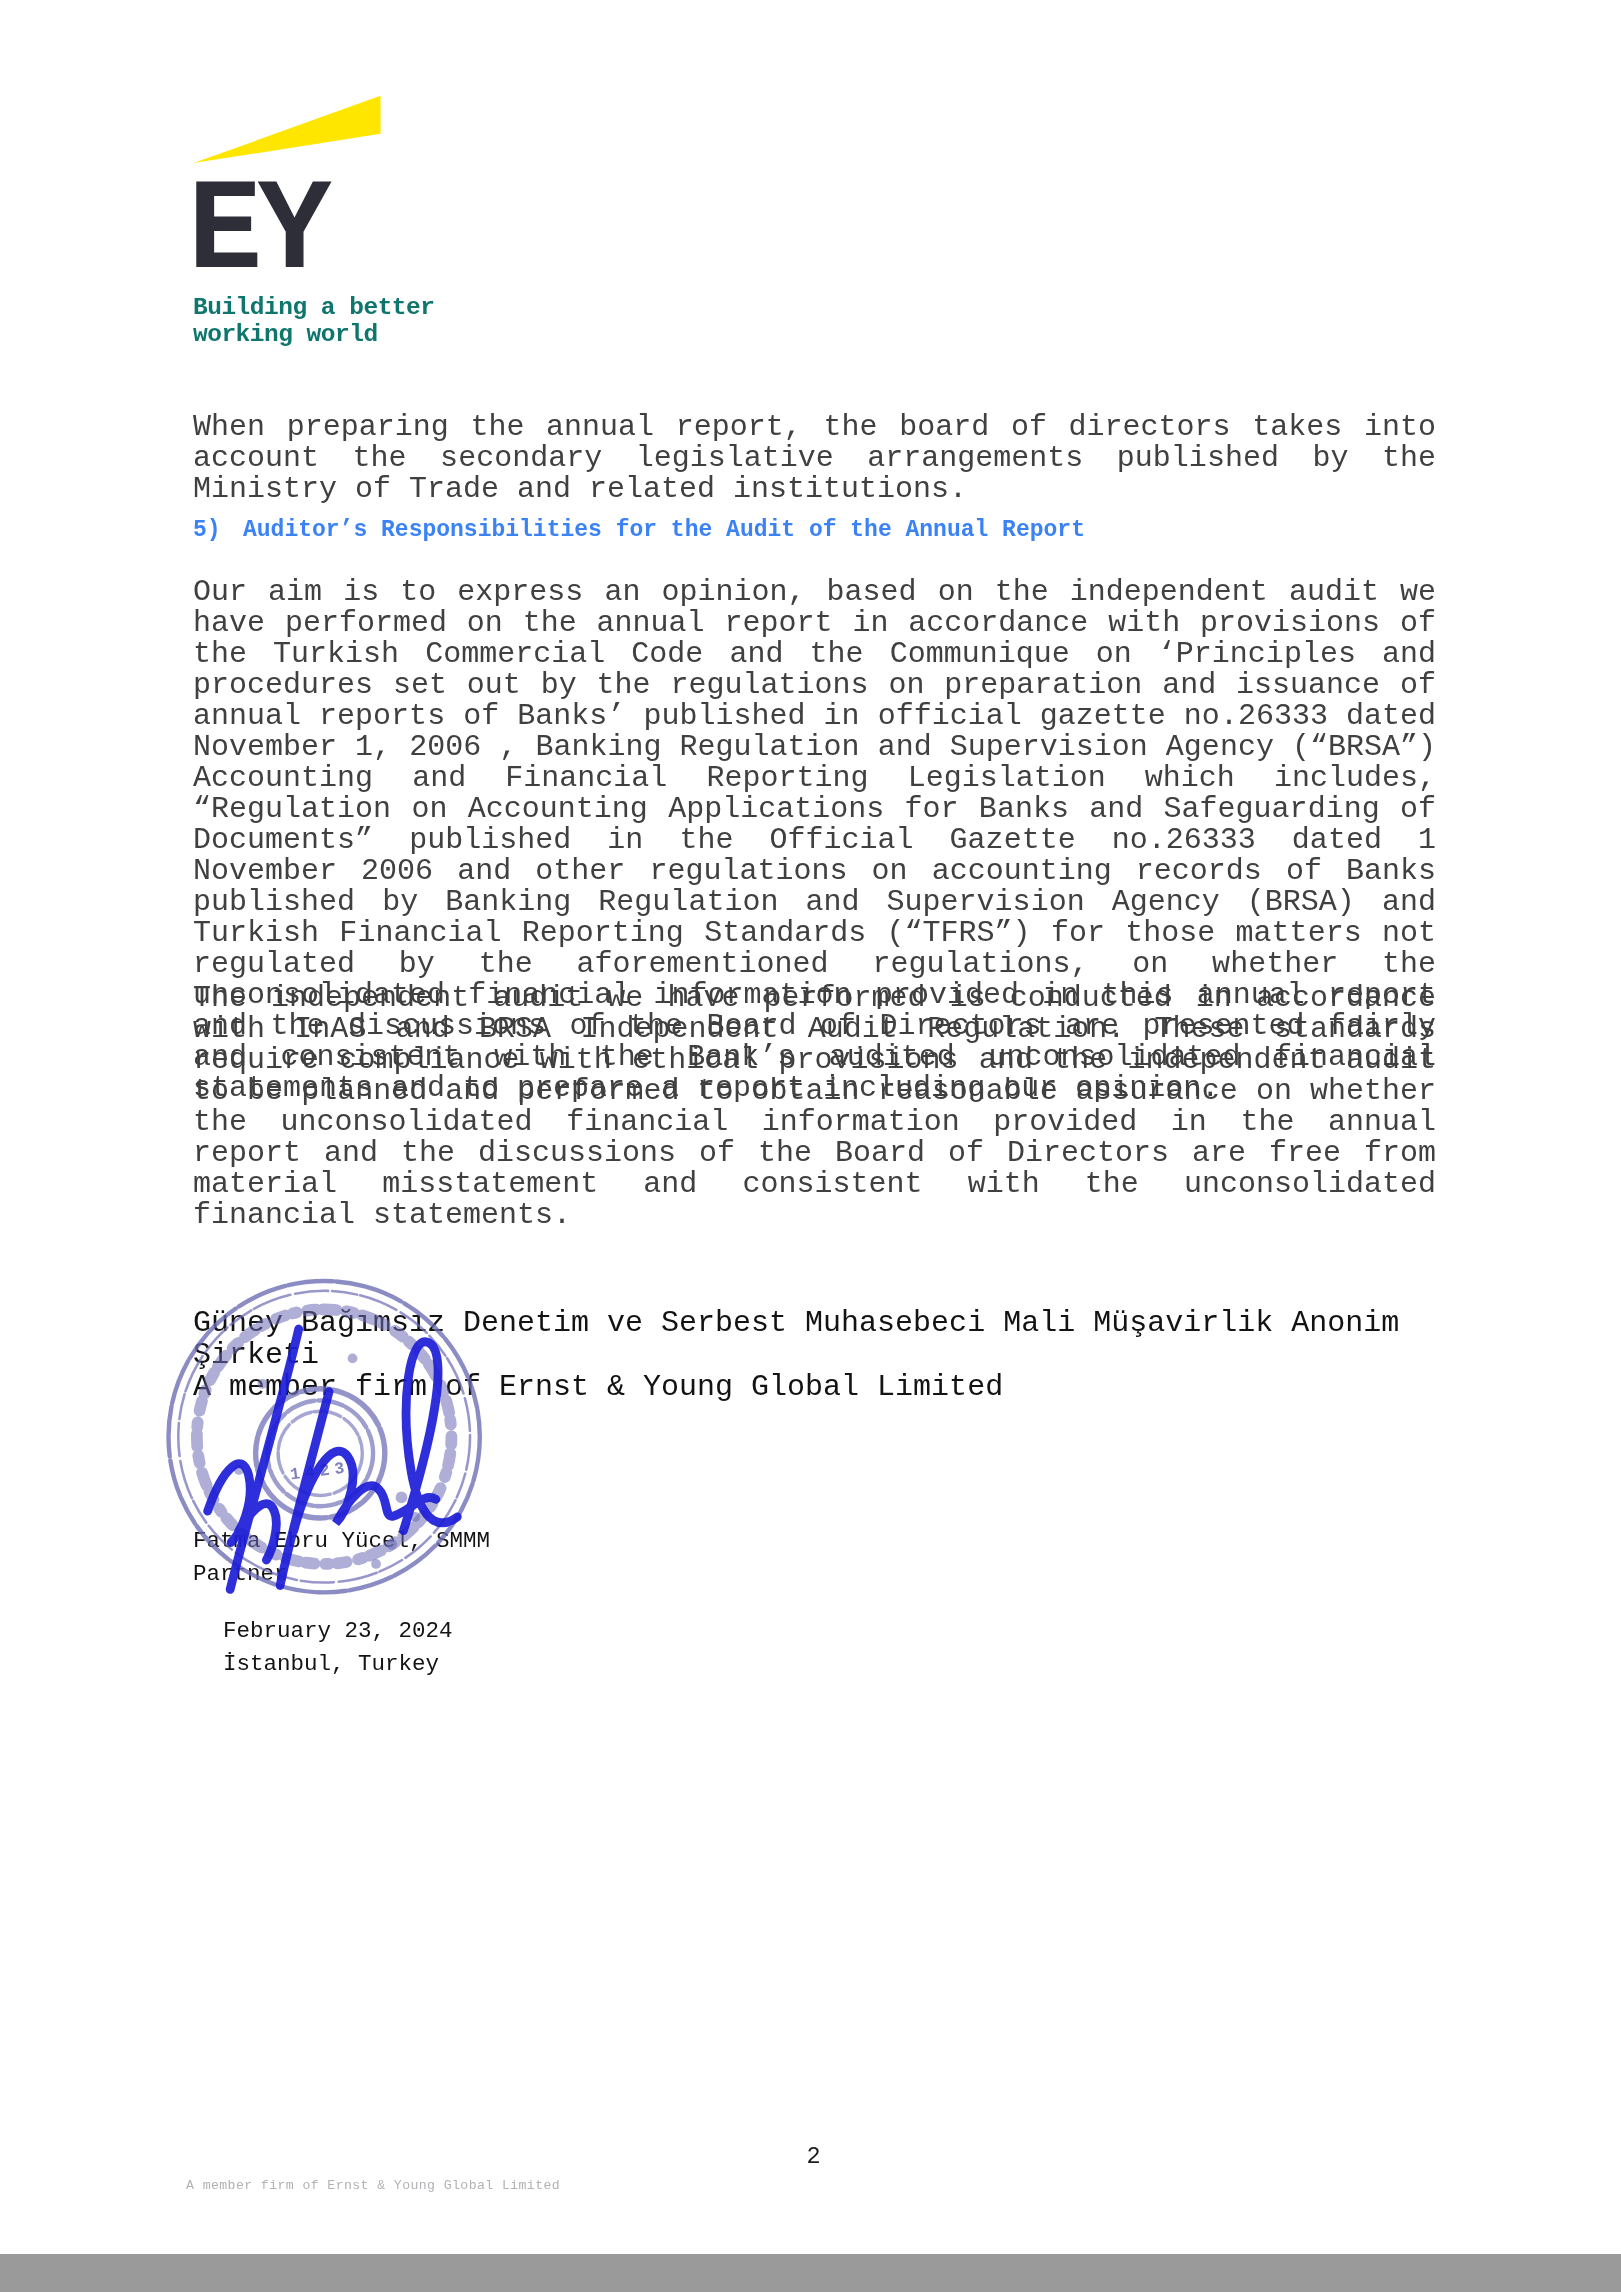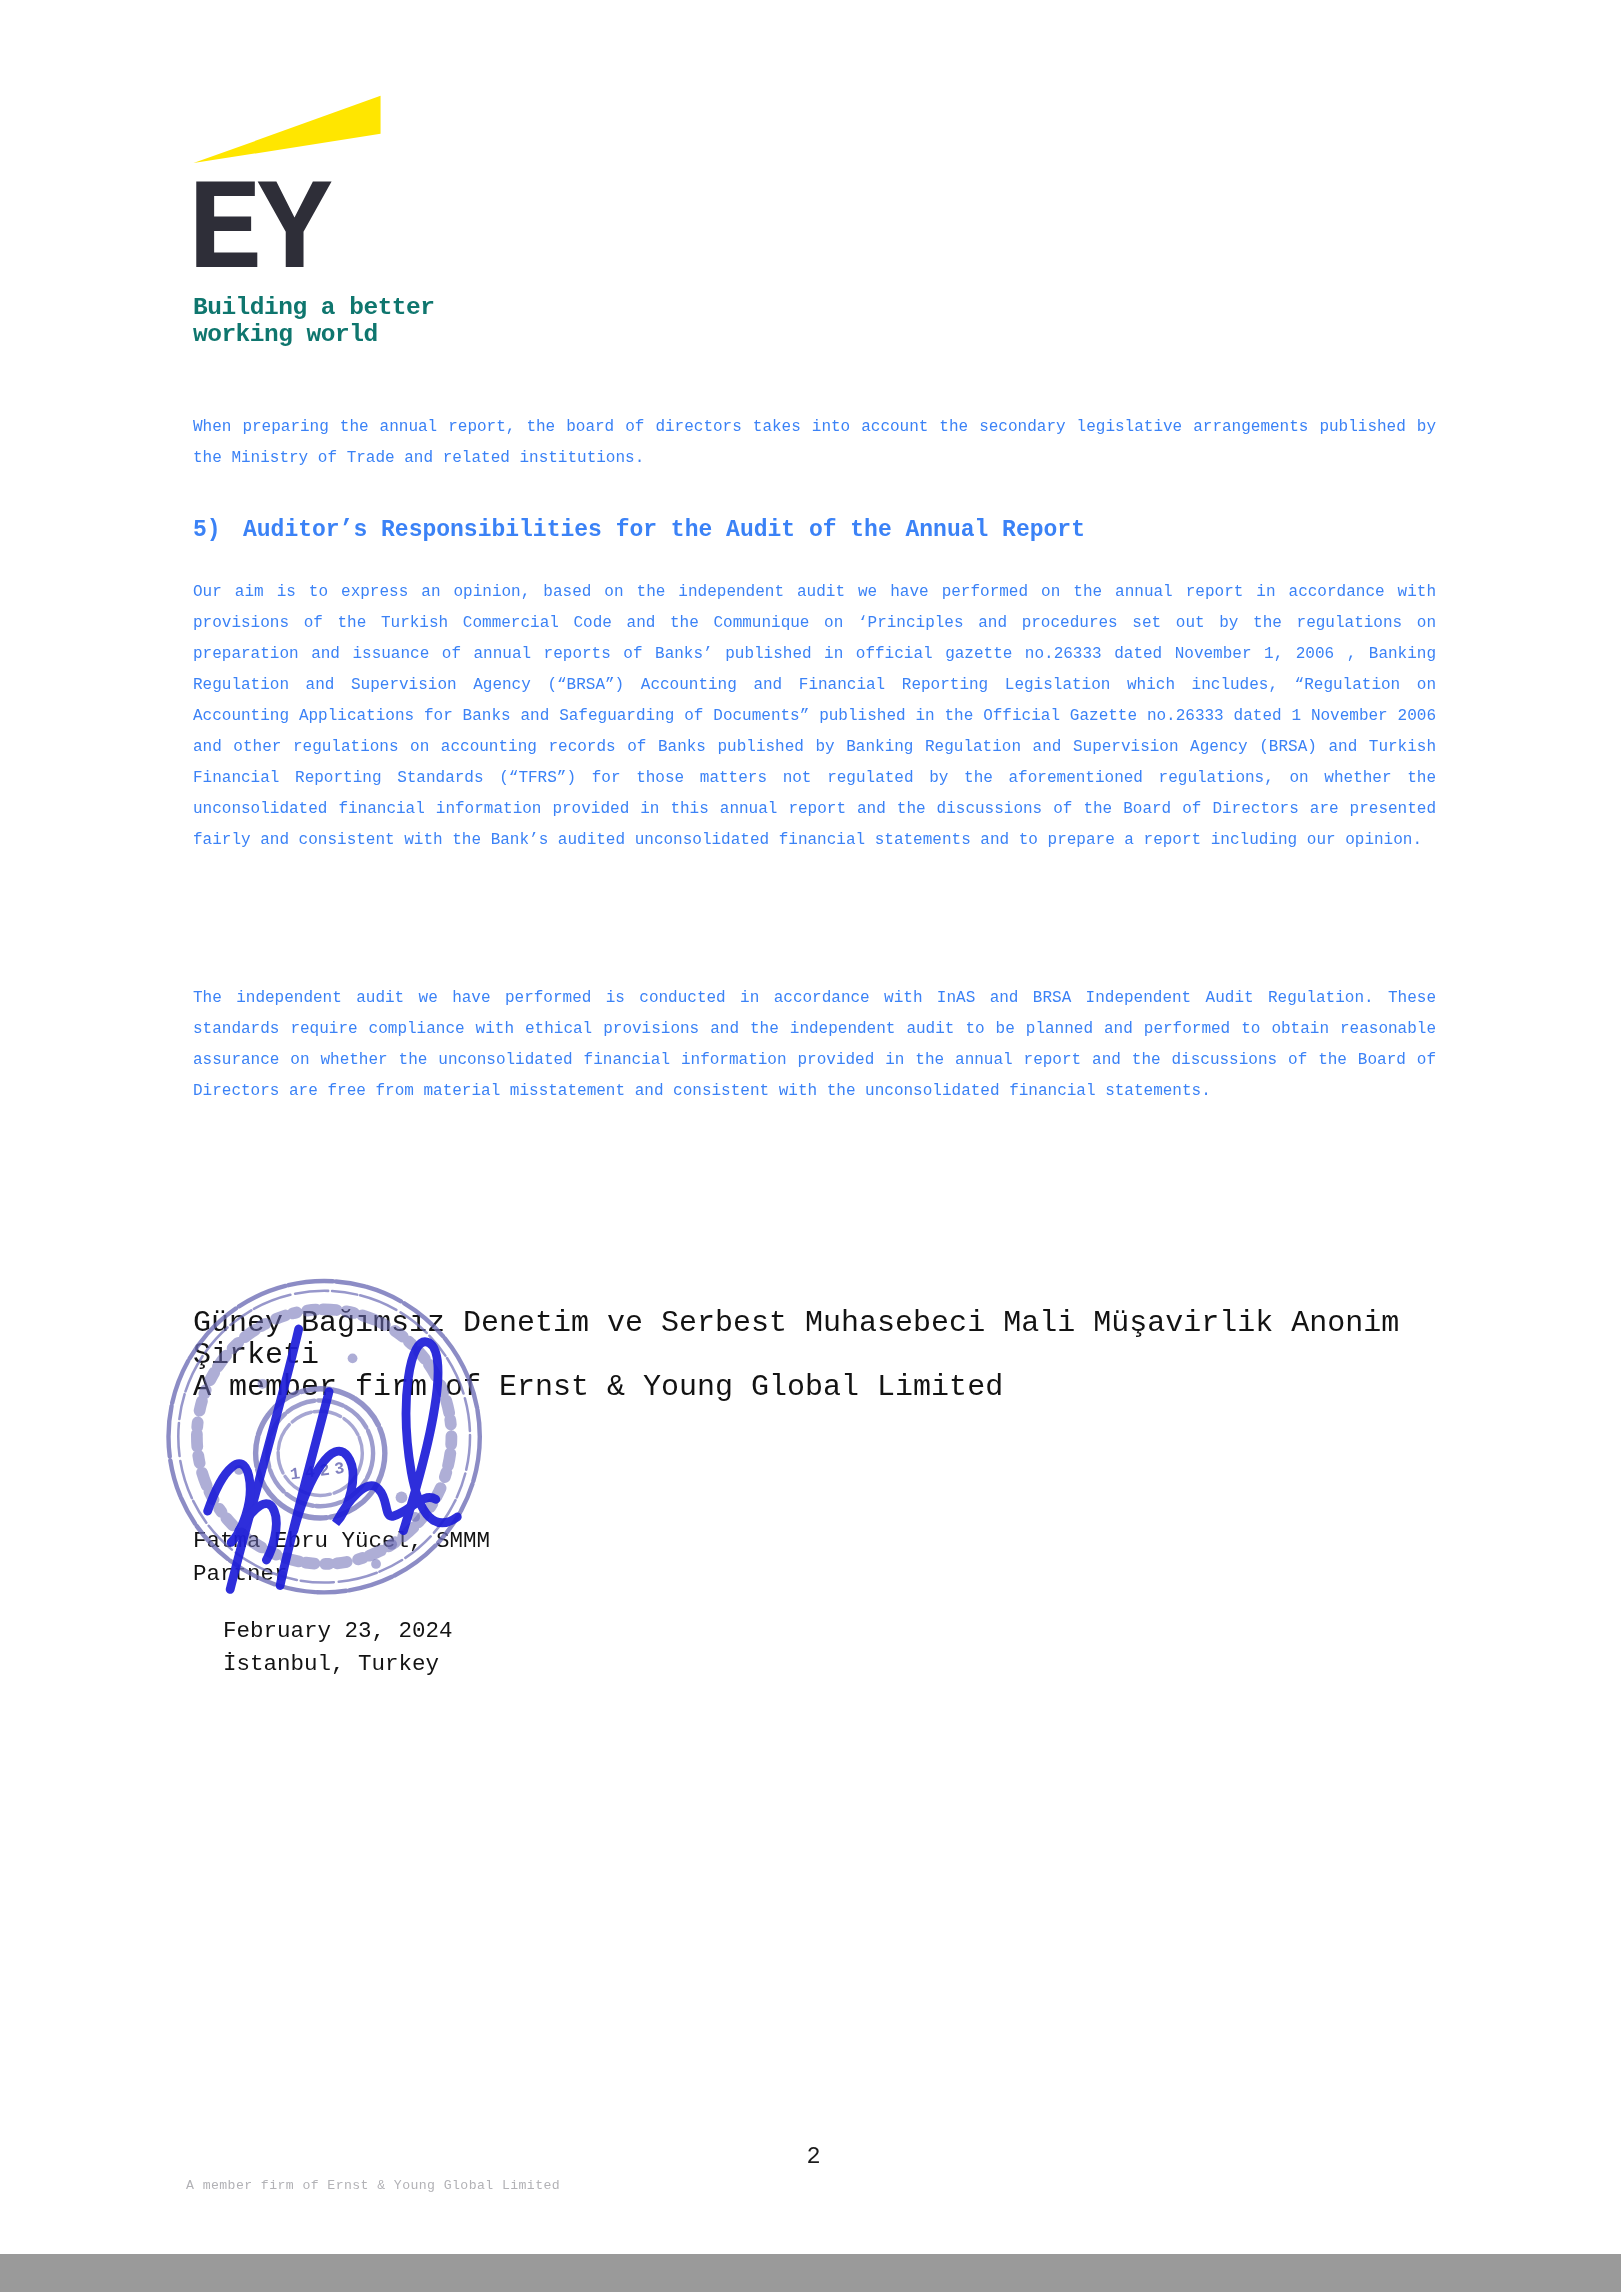--- a/index.html
+++ b/index.html
@@ -25,22 +25,22 @@
   }
   .ey-tagline {
     left: 193px; top: 295px;
     font-size: 24.5px; font-weight: bold; line-height: 26.5px;
     color: #0f766e; letter-spacing: -0.5px;
   }
 
   
   .bodytext {
     left: 193px; width: 1243px;
-    font-size: 16px; line-height: 31px;
-    text-align: justify; color: #3b82f6;
+    font-size: 30px; line-height: 31px;
+    text-align: justify; color: #404040;
   }
   .single { text-align: left; }
   .heading {
     left: 193px; width: 1243px;
     font-size: 23px; font-weight: bold; color: #3b82f6;
   }
   .heading .hnum { display: inline-block; width: 50px; }
 
   .firmblock { left: 193px; width: 1243px; font-size: 30px; line-height: 32px; color: #131313; }
   .sigblock  { left: 193px; width: 784px;  font-size: 22.5px; line-height: 33px; color: #131313; }

